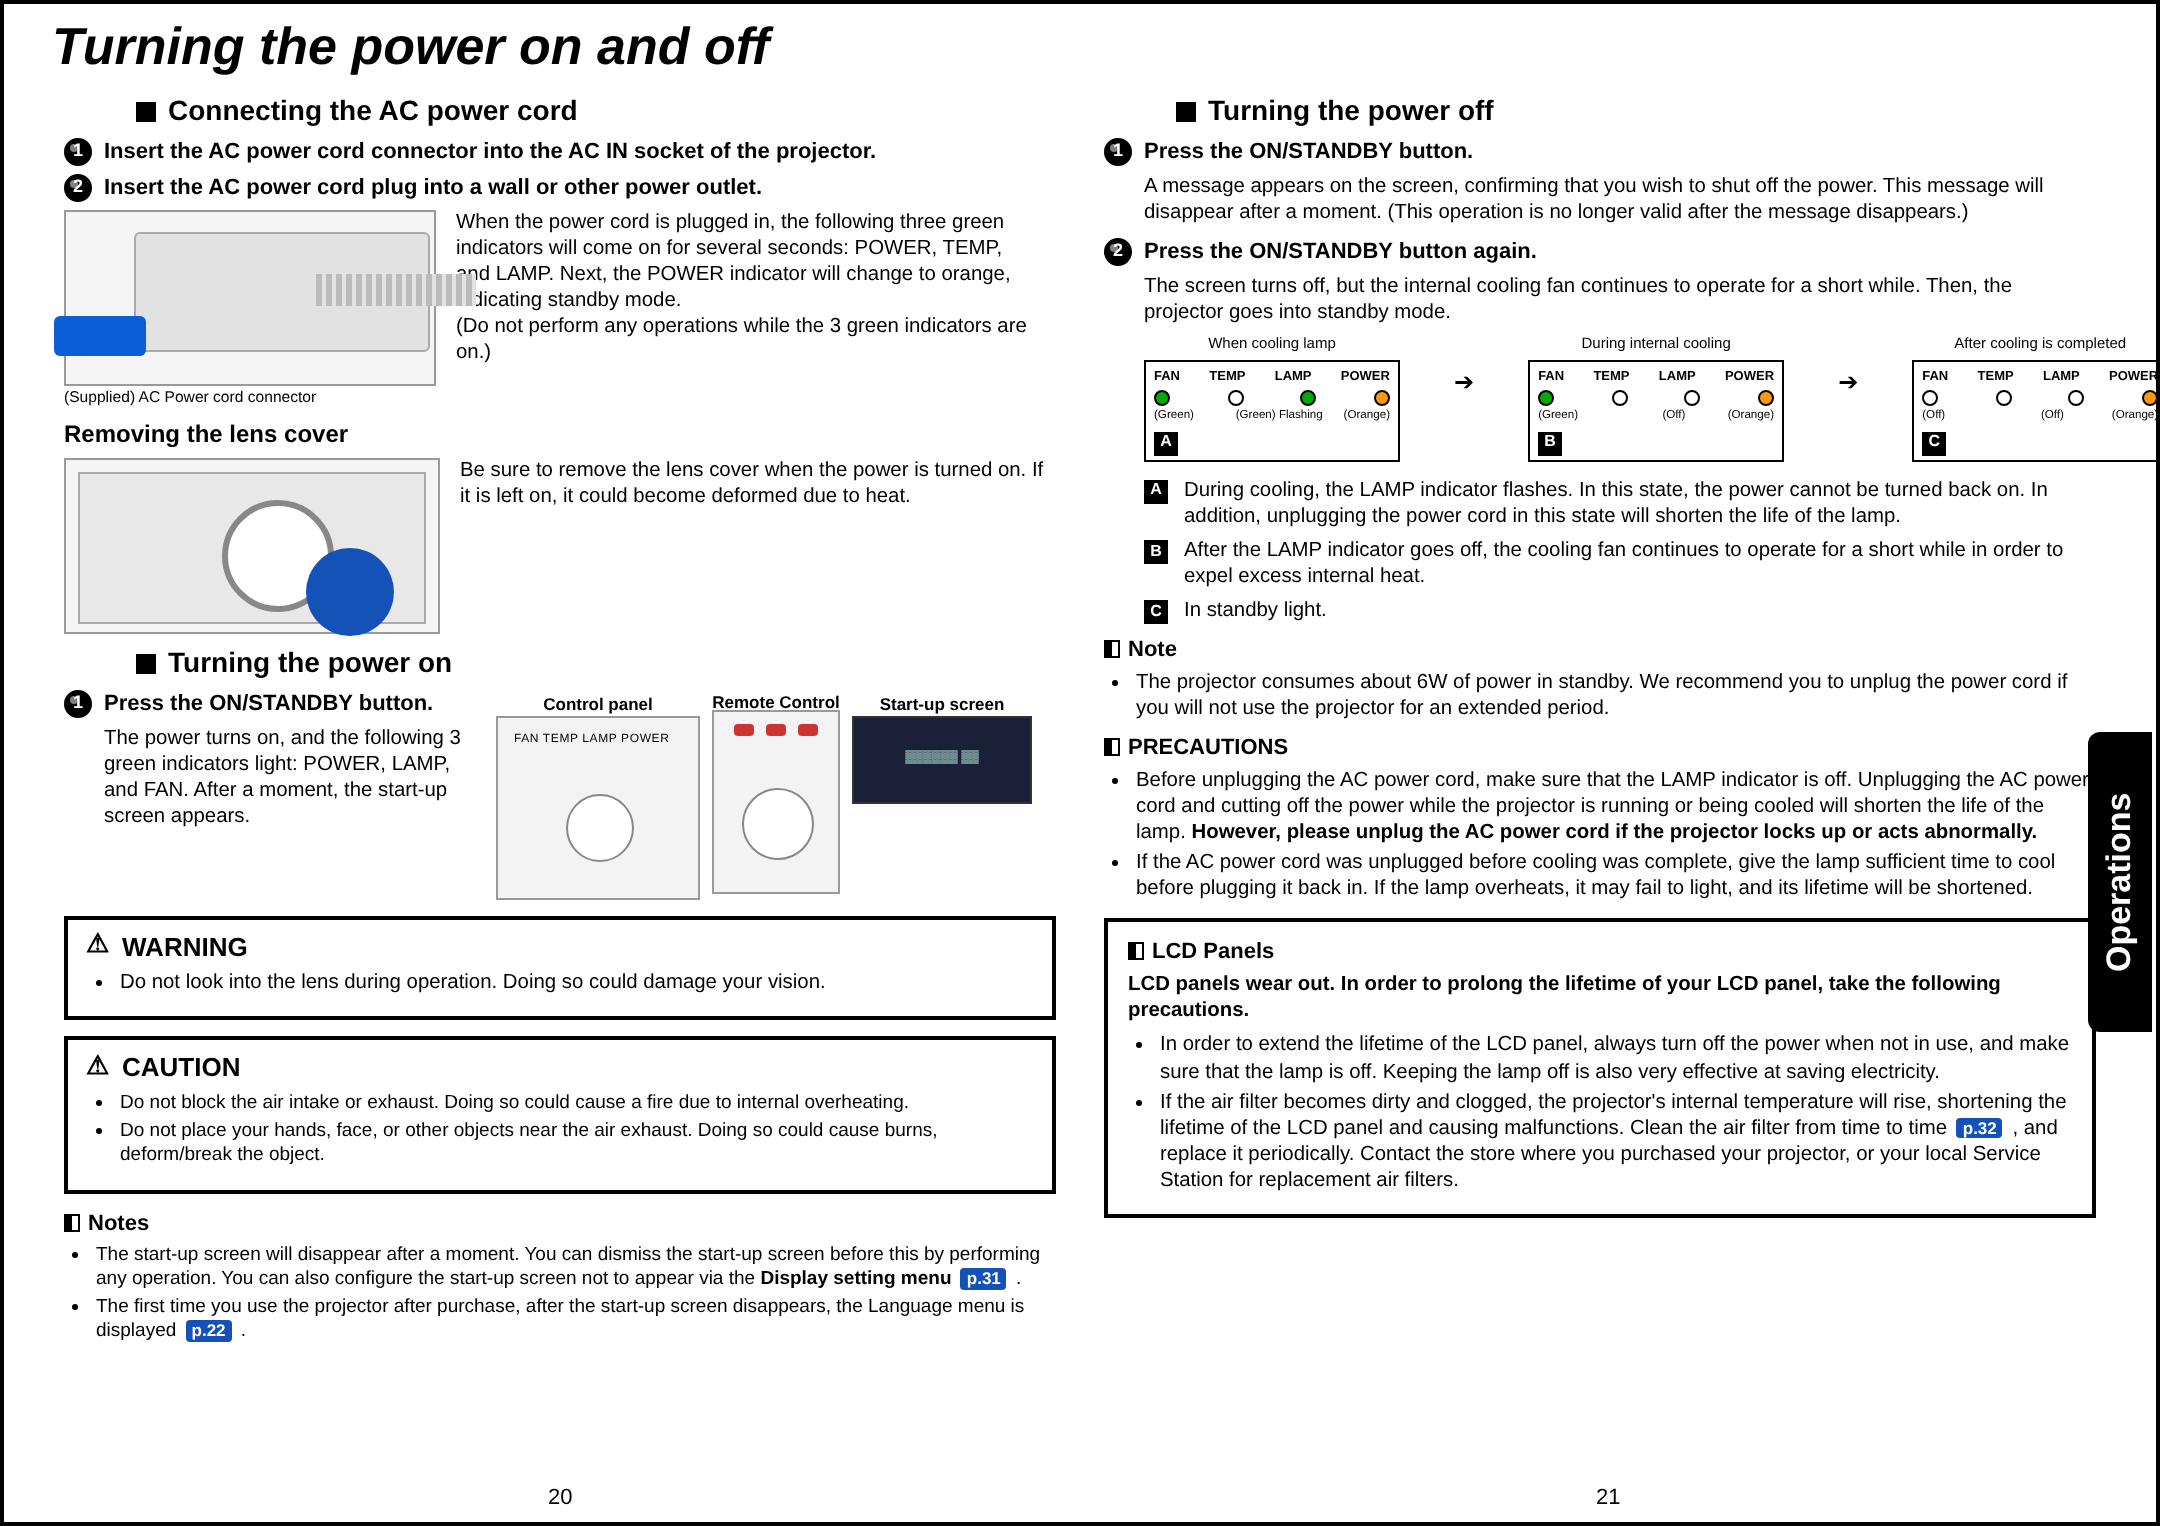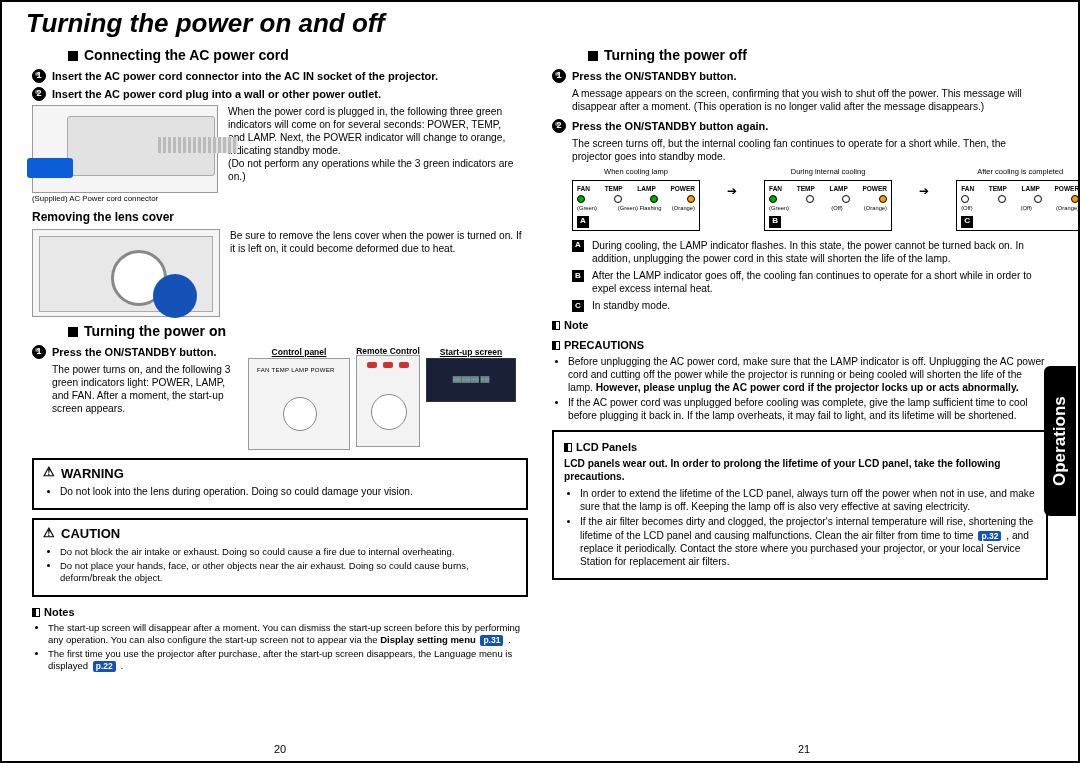--- a/index.html
+++ b/index.html
@@ -61,21 +61,21 @@
   .control-area { display: flex; gap: 6px; margin-top: 2px; }
   .panel-box { border: 1px solid #999; background: #f3f3f3; }
   .panel-control { width: 102px; height: 92px; position: relative; }
   .panel-control .led-row { position: absolute; top: 8px; left: 8px; font-size: 6px; letter-spacing:.3px; }
   .panel-control .knob { position: absolute; top: 38px; left: 34px; width: 34px; height: 34px; border: 1px solid #888; border-radius: 50%; background: #fff; }
   .panel-remote { width: 64px; height: 92px; position: relative; }
   .panel-remote .pad { position: absolute; top: 38px; left: 14px; width: 36px; height: 36px; border: 1px solid #888; border-radius: 50%; background: #fff; }
   .panel-remote .btnrow { position: absolute; top: 6px; left: 10px; right: 10px; display: flex; justify-content: space-between; }
   .panel-remote .btnrow span { width: 10px; height: 6px; background: #c33; border-radius: 2px; }
   .startup-box { width: 90px; height: 44px; background: #1a2038; color: #8aa; font-size: 6px; display: flex; align-items: center; justify-content: center; border: 1px solid #333; }
-  .small-label { font-size: 8.5px; font-weight: bold; text-align: center; text-decoration: underline; }
+  .small-label { font-size: 8.5px; font-weight: bold; text-align: center; }
   .alert-box { border: 2px solid #000; padding: 6px 10px 8px 10px; margin: 8px 0; }
   .alert-h { font-size: 13px; font-weight: bold; display: flex; align-items: center; gap: 4px; margin-bottom: 3px; }
   .tri { display: inline-block; width: 13px; height: 12px; position: relative; }
   .tri::before { content: "⚠"; font-size: 13px; line-height: 12px; position: absolute; left: -1px; top: -2px; }
   ul.bullets { list-style: disc; padding-left: 16px; }
   ul.bullets li { margin-bottom: 2px; }
   .notes-h { font-size: 11px; font-weight: bold; margin: 6px 0 3px 0; }
   .notes-h .sq { display: inline-block; width: 8px; height: 9px; border: 1.5px solid #000; border-left-width: 4px; margin-right: 4px; vertical-align: -1px; }
   .pnum { position: absolute; bottom: 6px; font-size: 11px; }
   .pnum.left { left: 272px; }
@@ -308,25 +308,28 @@
         <div class="abc-row">
             <span class="led-letter">A</span>
             <span>During cooling, the LAMP indicator flashes. In this state, the power cannot be turned back on. In addition, unplugging the power cord in this state will shorten the life of the lamp.</span>
           </div>
         <div class="abc-row">
             <span class="led-letter">B</span>
             <span>After the LAMP indicator goes off, the cooling fan continues to operate for a short while in order to expel excess internal heat.</span>
           </div>
         <div class="abc-row">
             <span class="led-letter">C</span>
-            <span>In standby mode.</span>
+            <span>In standby light.</span>
           </div>
       </div>
 
       <div class="notes-h"><span class="sq"></span><span>Note</span></div>
+      <ul class="bullets">
+          <li>The projector consumes about 6W of power in standby. We recommend you to unplug the power cord if you will not use the projector for an extended period.</li>
+        </ul>
 
       <div class="notes-h"><span class="sq"></span><span>PRECAUTIONS</span></div>
       <ul class="bullets">
         <li><span>Before unplugging the AC power cord, make sure that the LAMP indicator is off. Unplugging the AC power cord and cutting off the power while the projector is running or being cooled will shorten the life of the lamp. </span><b>However, please unplug the AC power cord if the projector locks up or acts abnormally.</b></li>
         <li>If the AC power cord was unplugged before cooling was complete, give the lamp sufficient time to cool before plugging it back in. If the lamp overheats, it may fail to light, and its lifetime will be shortened.</li>
       </ul>
 
       <div class="lcd-box">
         <div class="notes-h" style="margin-top:0;"><span class="sq"></span><span>LCD Panels</span></div>
         <div style="font-weight:bold; margin-bottom:4px;">LCD panels wear out. In order to prolong the lifetime of your LCD panel, take the following precautions.</div>

